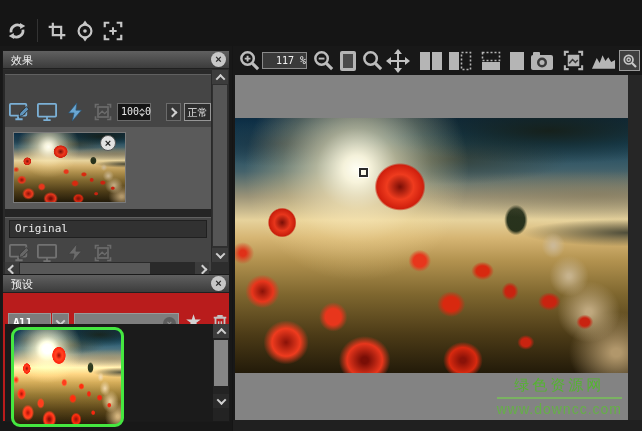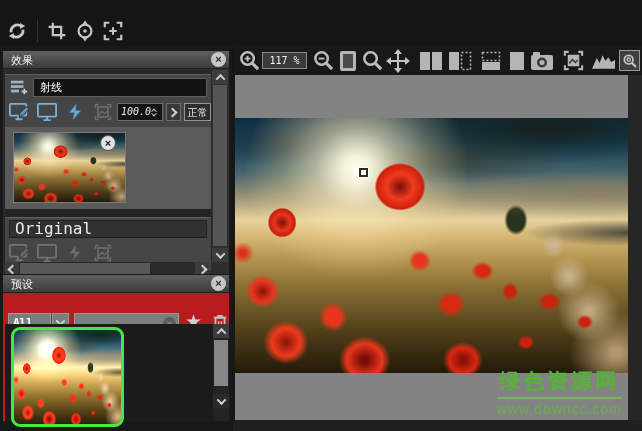--- a/index.html
+++ b/index.html
@@ -34,41 +34,41 @@
 
   .effect-card { position:absolute; left:2px; top:4px; width:206px; height:196px; background:#454545;
     border-top:1px solid #606060; }
   .name-row { position:absolute; left:0; top:2px; width:206px; height:22px; }
   .stack-icon { position:absolute; left:4px; top:1px; }
   .name-field { position:absolute; left:28px; top:1px; width:174px; height:19px; background:#131313;
     border:1px solid #5e5e5e; color:#ffffff; font-size:11px; line-height:17px; padding-left:6px; }
   .fx-icons-row { position:absolute; left:0; top:26px; width:206px; height:24px; }
   .fxi { position:absolute; top:0; width:24px; height:22px; background:none; border:none; padding:0;
     display:flex; align-items:center; justify-content:center; }
-  .spinner { position:absolute; left:112px; top:2px; width:46px; height:18px; background:#141414;
-    border:1px solid #6b6b6b;font-style:italic; }
+  .spinner { position:absolute; left:112px; top:2px; width:34px; height:18px; background:#141414;
+    border:1px solid #6b6b6b; }
   .spinner-val { position:absolute; left:3px; top:2px; font-family:"DejaVu Sans Mono",monospace;
     font-size:10px; color:#e8e8e8; }
   .spin-arrows { position:absolute; right:2px; top:1px; width:9px; height:14px; }
   .next-btn { position:absolute; left:161px; top:2px; width:15px; height:18px; background:#383838;
     border:1px solid #6b6b6b; padding:0; display:flex; align-items:center; justify-content:center; }
   .blend-btn { position:absolute; left:179px; top:2px; width:27px; height:18px; background:#2d2d2d;
     border:1px solid #979797; color:#f0f0f0; font-size:10px; padding:0; line-height:15px; }
 
   .thumb-strip { position:absolute; left:0; top:52px; width:206px; height:82px; background:#5a5a5a; }
   .fx-thumb { position:absolute; left:8px; top:5px; width:113px; height:71px; border:1px solid #7a7a7a; }
   .thumb-close { position:absolute; left:95px; top:8px; width:16px; height:16px; border-radius:50%;
     background:#e2e2e2; border:1px solid #555; color:#222; font-size:11px; font-weight:bold;
     line-height:13px; text-align:center; padding:0; z-index:3; }
   .card-gap { position:absolute; left:0; top:134px; width:206px; height:8px; background:#242424; }
 
   .orig-card { position:absolute; left:0; top:142px; width:206px; height:54px; background:#454545;
     border-top:1px solid #606060; }
   .orig-name { position:absolute; left:4px; top:2px; width:198px; height:18px; background:#313131;
-    border:1px solid #202020; color:#ececec; font-family:"DejaVu Sans Mono",monospace; font-size:16px;
+    border:1px solid #202020; color:#ececec; font-family:"DejaVu Sans Mono",monospace; font-size:11px;
     line-height:16px; padding-left:5px; }
   .dimmed { opacity:.45; }
 
   .vscroll { position:absolute; right:1px; top:19px; width:16px; height:192px; background:#2f2f2f; }
   .scroll-btn { position:absolute; left:0; width:16px; height:14px; background:#3c3c3c; border:none;
     display:flex; align-items:center; justify-content:center; padding:0; }
   .vthumb { position:absolute; left:1px; width:14px; background:#555; }
   .hscroll { position:absolute; left:2px; top:211px; width:204px; height:14px; background:#2a2a2a; }
   .hbtn { position:absolute; top:0; width:14px; height:14px; background:#3c3c3c; border:none;
     display:flex; align-items:center; justify-content:center; padding:0; }
@@ -107,31 +107,31 @@
     border:3px solid #3fc23b; border-radius:9px; filter:brightness(1.18) saturate(1.05); }
   .pv-scroll { position:absolute; right:0; top:0; width:16px; height:97px; background:#232323; }
 
   
   .canvas-area { position:absolute; left:233px; top:46px; width:409px; height:385px; background:#181818; }
   .canvas-toolbar { position:absolute; left:0; top:0; width:409px; height:29px; }
   .cbtn { position:absolute; top:2px; width:26px; height:25px; background:none; border:none; padding:0;
     display:flex; align-items:center; justify-content:center; }
   .zoom-field { position:absolute; left:29px; top:6px; width:45px; height:17px; background:#3a3a3a;
     border:1px solid #8a8a8a; color:#f2f2f2; font-family:"DejaVu Sans Mono",monospace; font-size:10px;
-    text-align:center; line-height:15px; }
+    text-align:right; line-height:15px; }
   .loupe-btn { position:absolute; left:386px; top:4px; width:21px; height:21px; background:#3f3f3f;
     border:1px solid #9a9a9a; padding:0; display:flex; align-items:center; justify-content:center; }
   .viewport { position:absolute; left:2px; top:29px; width:393px; height:345px; background:#838383; }
   .canvas-image { position:absolute; left:0; top:43px; width:393px; height:255px; }
   .sun-marker { position:absolute; left:31.5%; top:19.5%; width:9px; height:9px; border:2px solid #2a2a2a;
     box-shadow:0 0 0 1px rgba(255,255,255,.8); background:rgba(255,255,255,.15); }
   .right-strip { position:absolute; left:395px; top:29px; width:14px; height:345px; background:#262626; }
   .bottom-strip { position:absolute; left:0; top:374px; width:409px; height:11px; background:#202020; }
   .watermark { position:absolute; right:6px; bottom:3px; text-align:center; }
-  .wm-line1 { font-size:21px; font-weight:bold; color:#55b431; letter-spacing:3px;
+  .wm-line1 { font-size:15px; font-weight:normal; color:#55b431; letter-spacing:3px;
     border-bottom:2px solid rgba(120,190,90,.8); padding-bottom:2px; }
   .wm-line2 { font-size:14px; color:rgba(95,185,60,.85); letter-spacing:1px; margin-top:2px;text-align:center; }
 
   
   .poppy-art { background-color:#6b5426; background-image:
     radial-gradient(ellipse 9% 13% at 42% 27%, #7a0e06 0%, #ef3b1e 38%, #cf1f0d 66%, rgba(0,0,0,0) 72%),
     radial-gradient(ellipse 5% 8% at 12% 41%, #7a0e06 0%, #e8361c 40%, #c81e0c 66%, rgba(0,0,0,0) 73%),
     radial-gradient(ellipse 4% 6% at 2% 53%, #e03018 20%, rgba(0,0,0,0) 72%),
     radial-gradient(ellipse 6% 9% at 7% 68%, #8a1208 0%, #e8361c 45%, rgba(0,0,0,0) 73%),
     radial-gradient(ellipse 8% 12% at 13% 88%, #8a1208 0%, #ef3b1e 45%, rgba(0,0,0,0) 72%),
@@ -210,31 +210,20 @@
 
   <div class="left-col">
 
     <section class="panel effects-panel">
       <header class="panel-header">
         <span class="panel-title">效果</span>
         <button class="close-circle">×</button>
       </header>
       <div class="effects-body">
         <div class="effect-card">
-          <div class="name-row">
-            <span class="stack-icon">
-              <svg class="ic" width="20" height="18" viewBox="0 0 22 20" fill="#9fb4c2">
-                <rect x="2" y="3" width="14" height="3"></rect>
-                  <rect x="2" y="8" width="14" height="3"></rect>
-                <rect x="2" y="13" width="9" height="3"></rect>
-                <path d="M16 12h2v2h2v2h-2v2h-2v-2h-2v-2h2z" fill="#b9cdda"></path>
-              </svg>
-              </span>
-            <div class="name-field">射线</div>
-          </div>
           <div class="fx-icons-row">
             <button class="fxi" style="left:2px;">
               <span>
                   <svg class="ic" width="22" height="20" viewBox="0 0 24 22" fill="none" stroke="#7bb0d6" stroke-width="2">
                 <rect x="2" y="2" width="18" height="13" rx="1"></rect>
                     <path d="M8 19h8M11 15v4"></path>
                 <path d="M13 12l7-7 3 3-7 7-4 1z" fill="#5d93bb" stroke="#2a2a2a" stroke-width="1"></path>
               </svg>
                 </span>
             </button>

